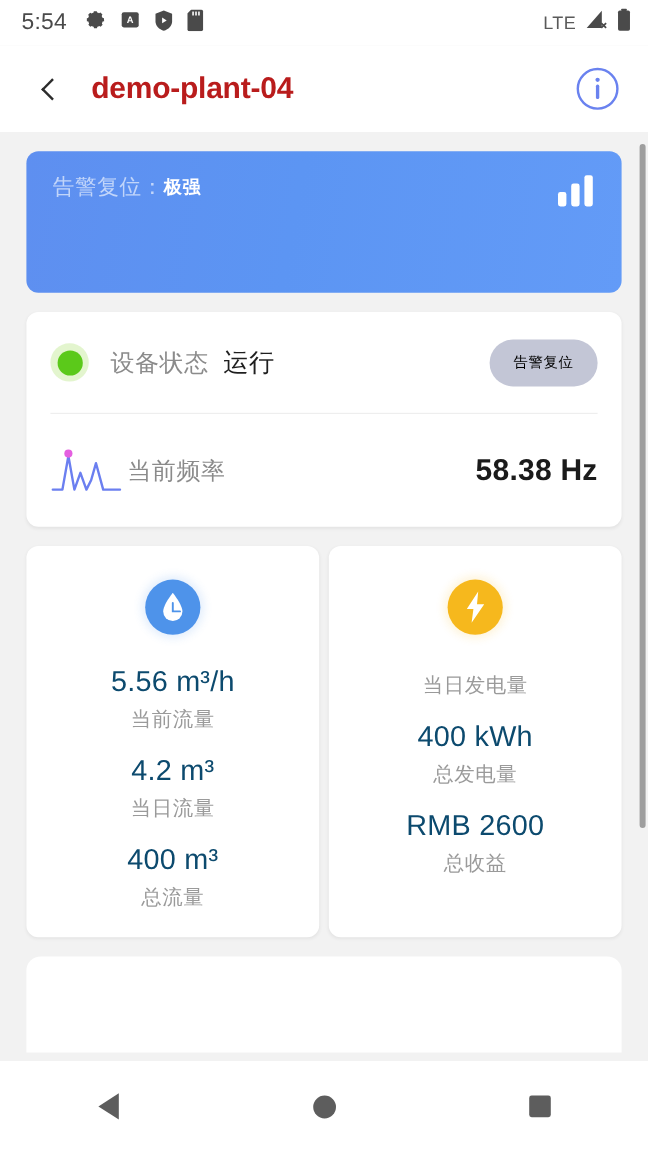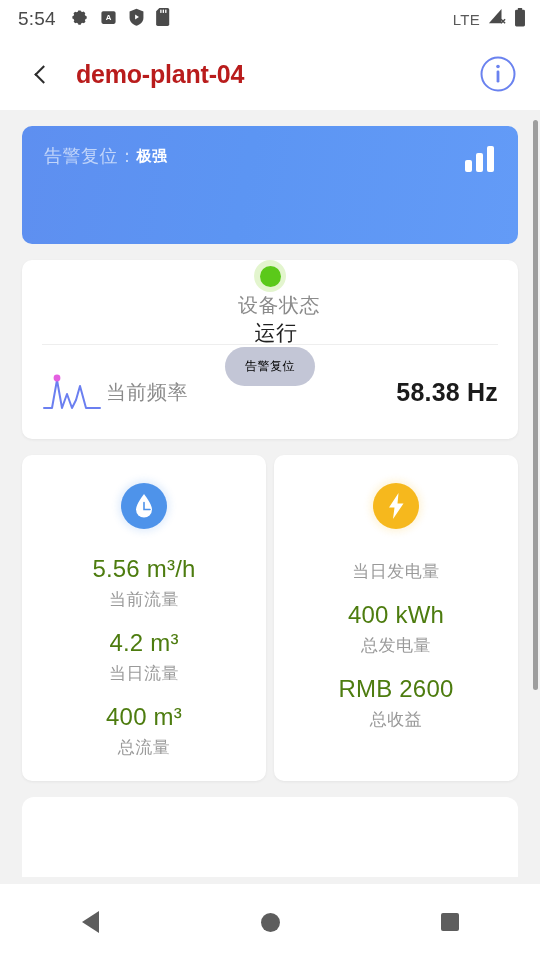--- a/index.html
+++ b/index.html
@@ -155,21 +155,21 @@
 
   
   .card {
     background: #ffffff;
     border-radius: 10px;
     box-shadow: 0 1px 3px rgba(0,0,0,.06);
   }
   .status-card { margin-top: 16px; padding: 0 20px; }
   .status-row {
     height: 84px;
-    display: flex; align-items: center; flex-direction: column;
+    display: flex; align-items: center;
   }
   .dot-wrap {
     width: 32px; height: 32px;
     border-radius: 50%;
     background: rgba(126,211,33,.22);
     display: flex; align-items: center; justify-content: center;
     flex: 0 0 auto;
   }
   .dot {
     width: 21px; height: 21px;
@@ -221,21 +221,21 @@
     width: 46px; height: 46px;
     border-radius: 50%;
     display: flex; align-items: center; justify-content: center;
     margin-bottom: 26px;
   }
   .icon-water { background: #4e93ea; box-shadow: 0 0 7px 3px rgba(78,147,234,.16); }
   .icon-bolt  { background: #f6b81d; box-shadow: 0 0 7px 3px rgba(246,184,29,.16); }
   .metric-item { text-align: center; margin-bottom: 18px; }
   .metric-item:last-child { margin-bottom: 0; }
   .metric-val {
-    font-size: 24px; color: #4d7c0f; letter-spacing: .2px;
+    font-size: 24px; color: #0c4a6e; letter-spacing: .2px;
   }
   .metric-cap {
     font-size: 17px; color: #9a9a9a; margin-top: 5px; letter-spacing: .5px;
   }
 
   
   .bottom-card {
     margin-top: 16px;
     height: 80px;
     border-radius: 12px 12px 0 0;

